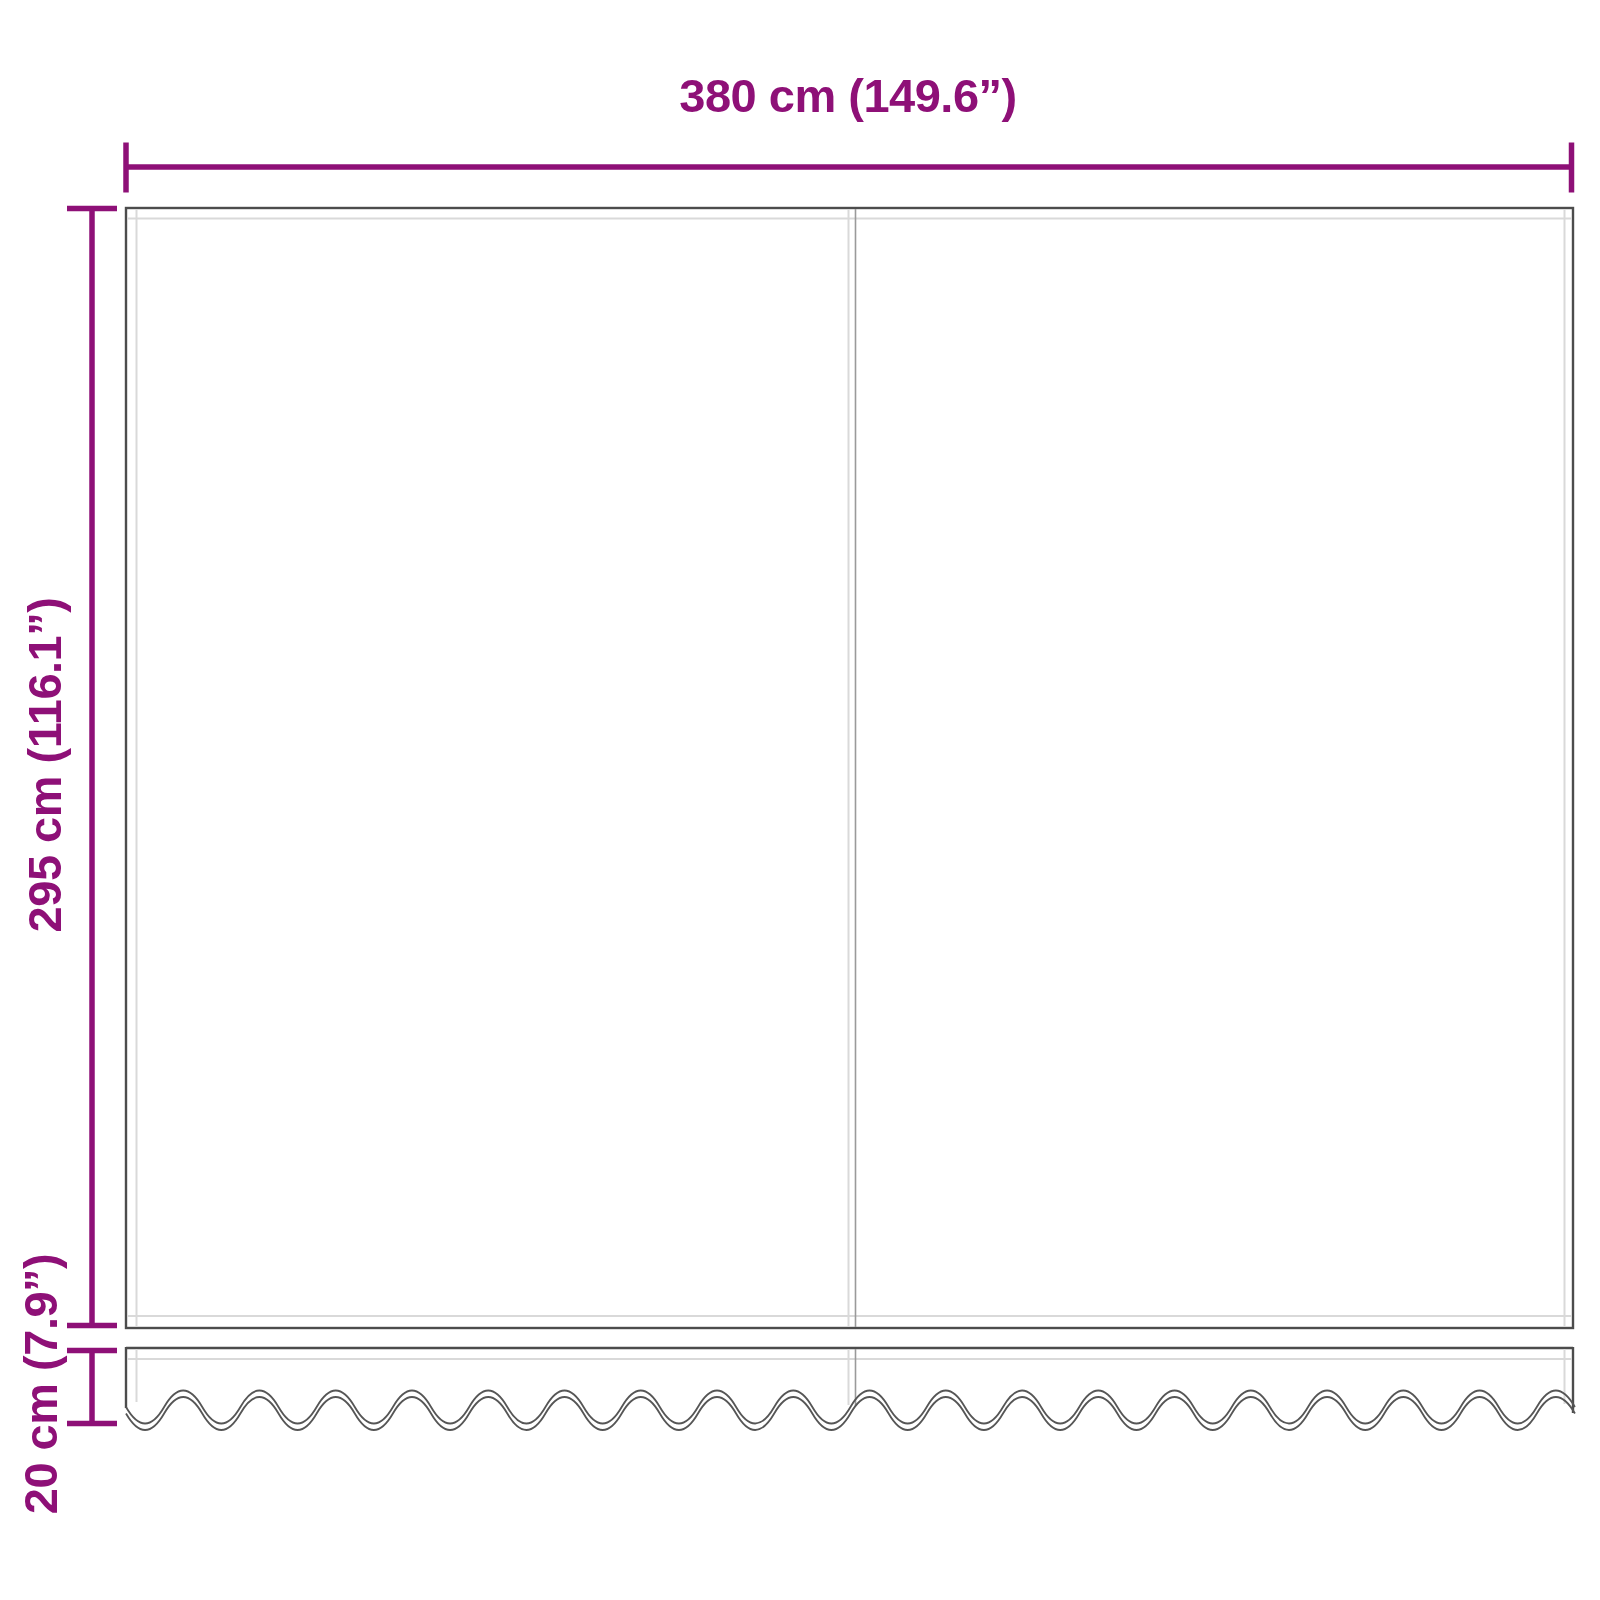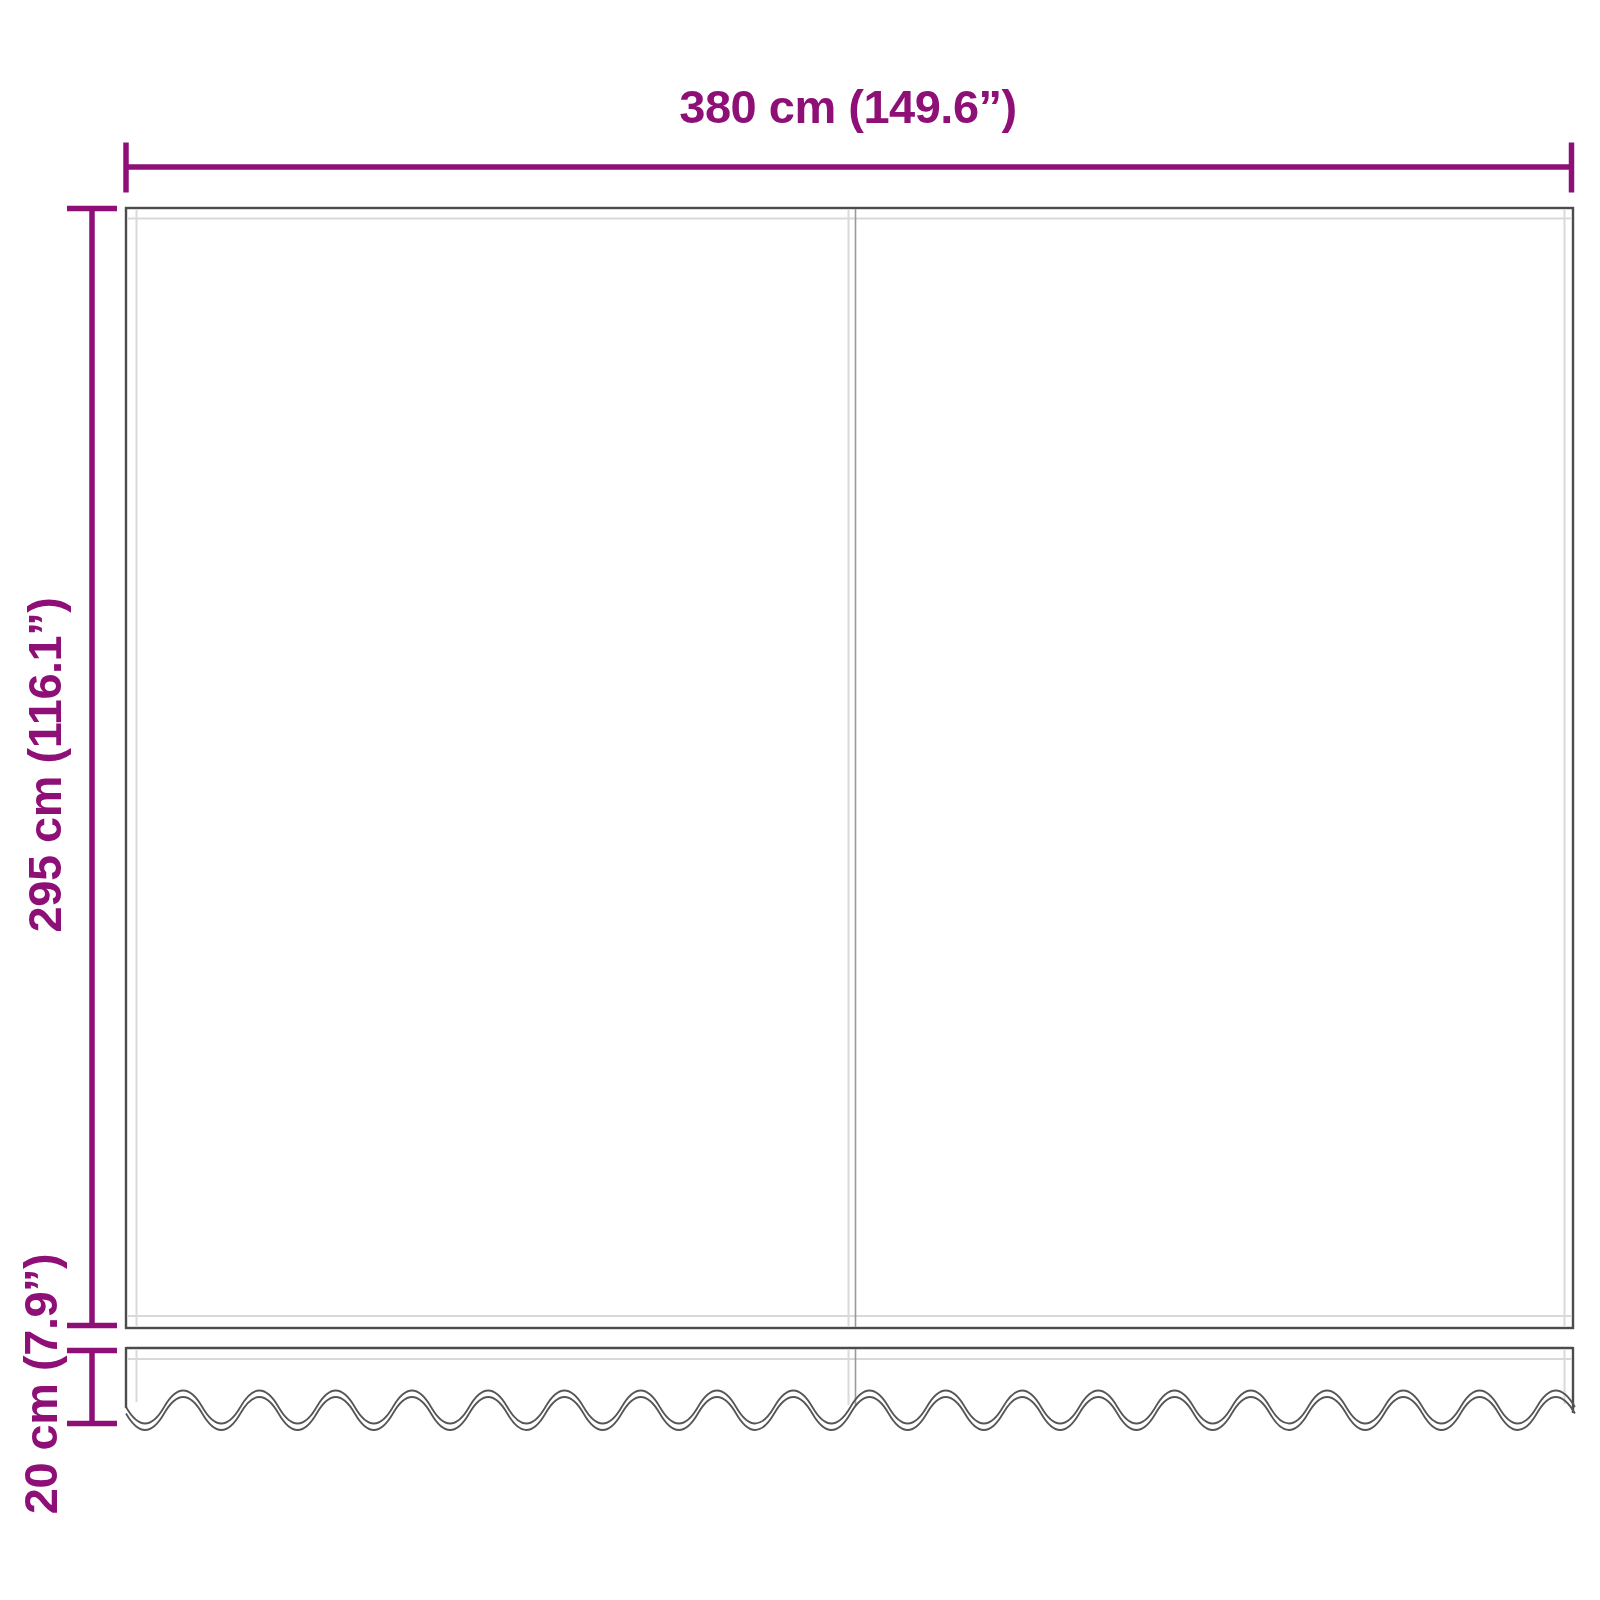--- a/index.html
+++ b/index.html
@@ -30,21 +30,21 @@
   .dim-label{
     position:absolute;
     color:var(--dim-color);
     font-weight:700;
     font-size:47px;
     letter-spacing:-0.5px;
     white-space:nowrap;
     line-height:1;
   }
   .dim-label.horizontal{
-    left:848px;top:106px;
+    left:848px;top:95px;
     transform:translate(-50%,-50%);
     text-align:right;
   }
   .dim-label.v-height{
     left:44px;top:765px;
     transform:translate(-50%,-50%) rotate(-90deg);
   }
   .dim-label.v-valance{
     left:40px;top:1384px;
     transform:translate(-50%,-50%) rotate(-90deg);

